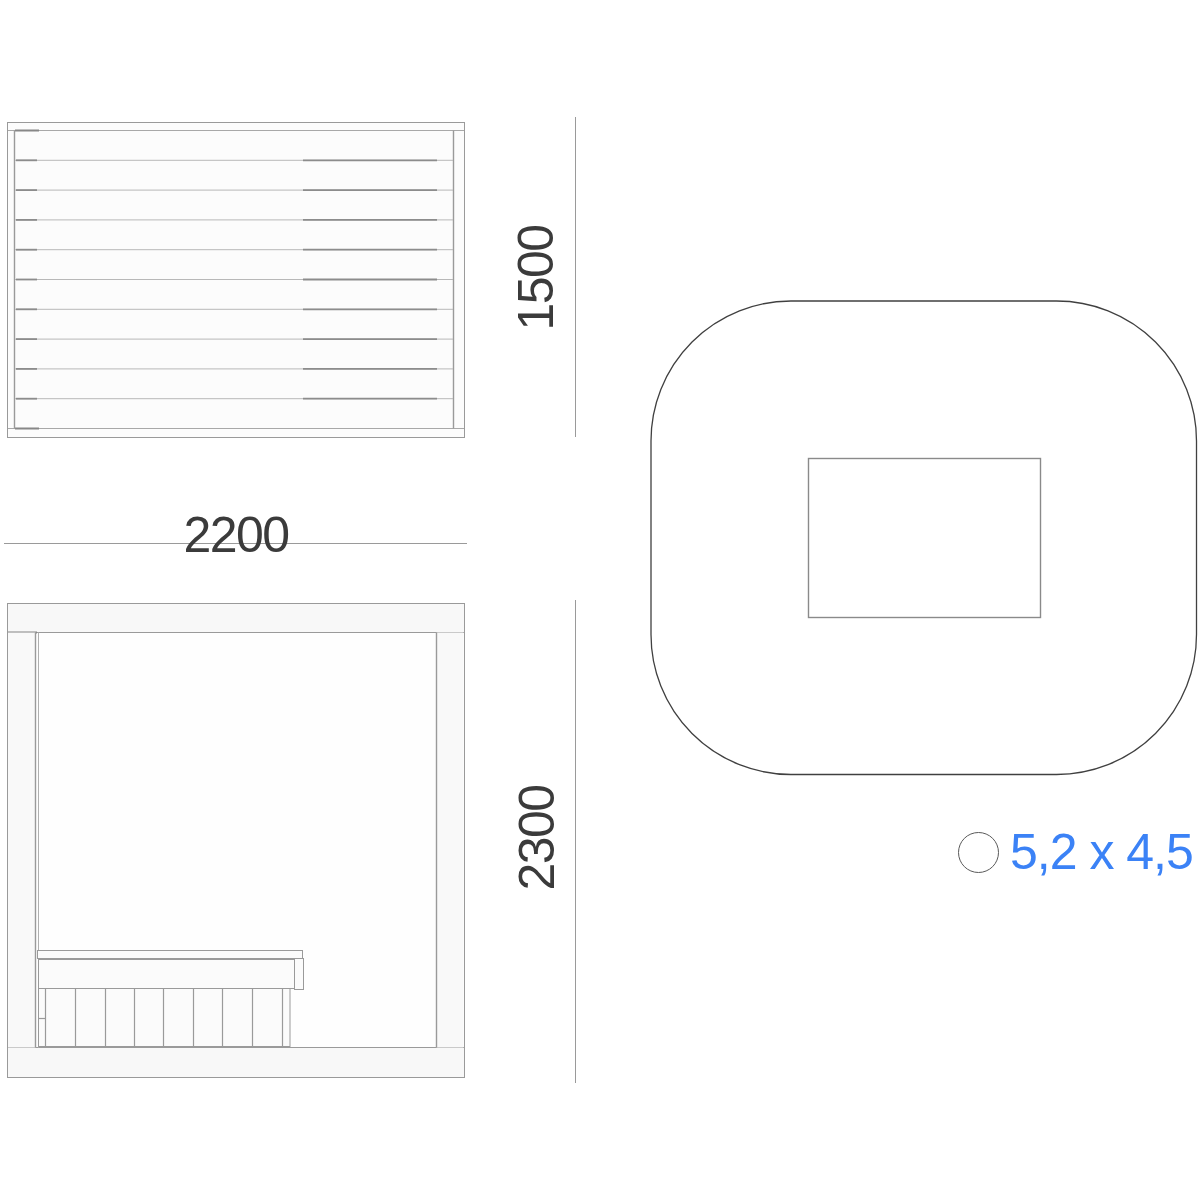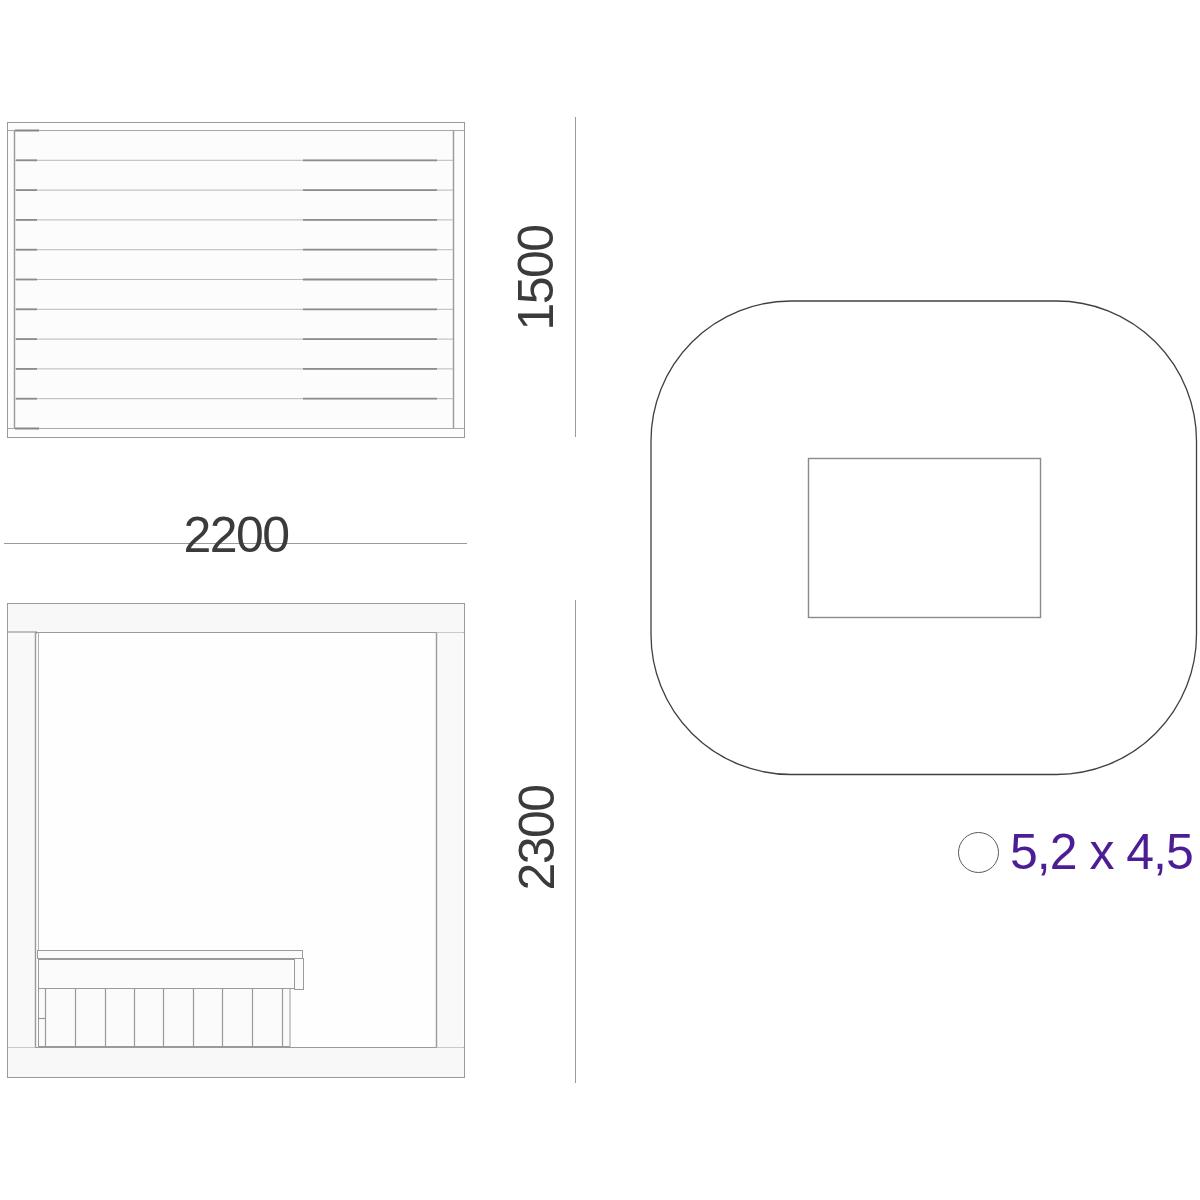--- a/index.html
+++ b/index.html
@@ -50,21 +50,21 @@
     height: 41px;
     border: 1.6px solid #5a5a5a;
     border-radius: 50%;
     box-sizing: border-box;
     background: #ffffff;
   }
   .footprint-text {
     font-size: 50px;
     font-weight: 400;
     letter-spacing: -1px;
-    color: #4c1d95;
+    color: #3b82f6;
     white-space: nowrap;
   }
 </style>
 </head>
 <body>
 
 <div id="canvas">
 
   <svg class="abs" style="left:7px; top:122px;" width="458" height="316" viewBox="0 0 458 316">
     <rect x="0.5" y="0.5" width="457" height="315" fill="#fcfcfc" stroke="#9a9a9a" stroke-width="1"></rect>

